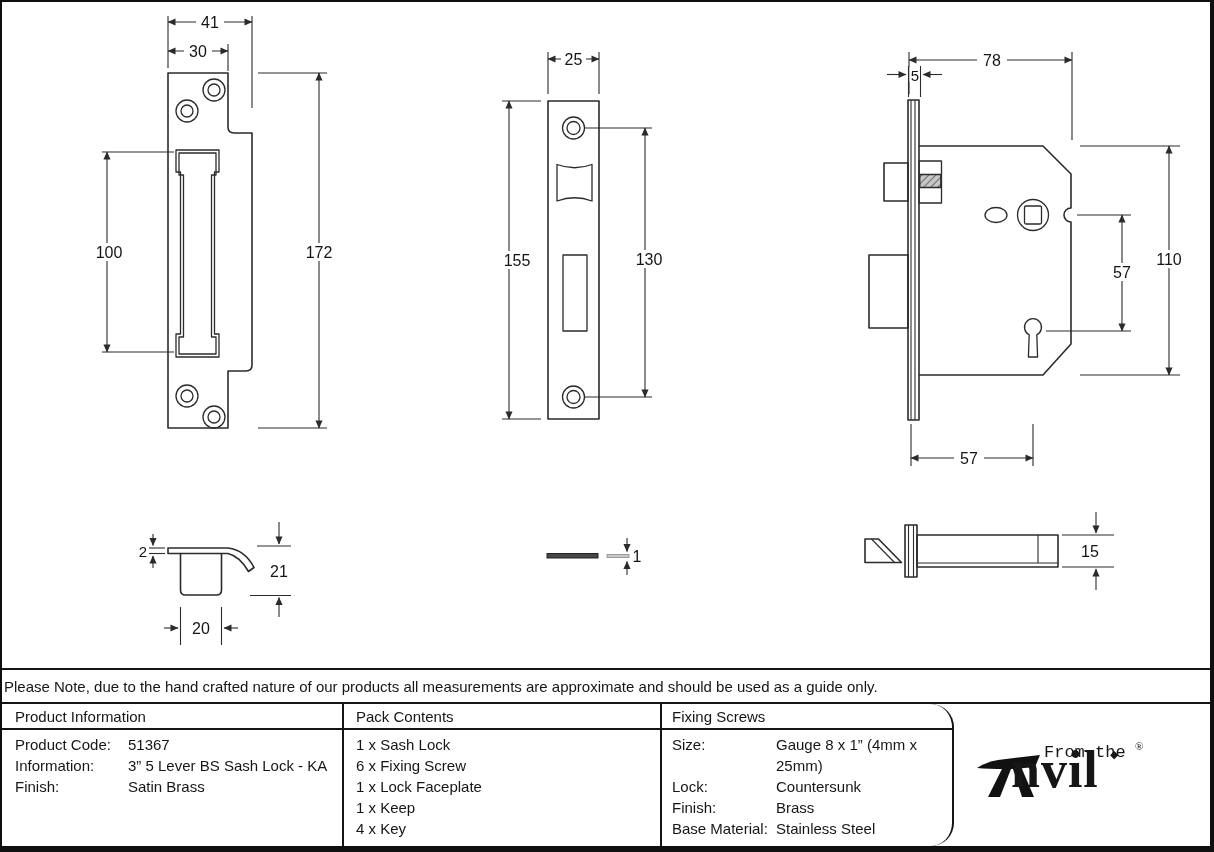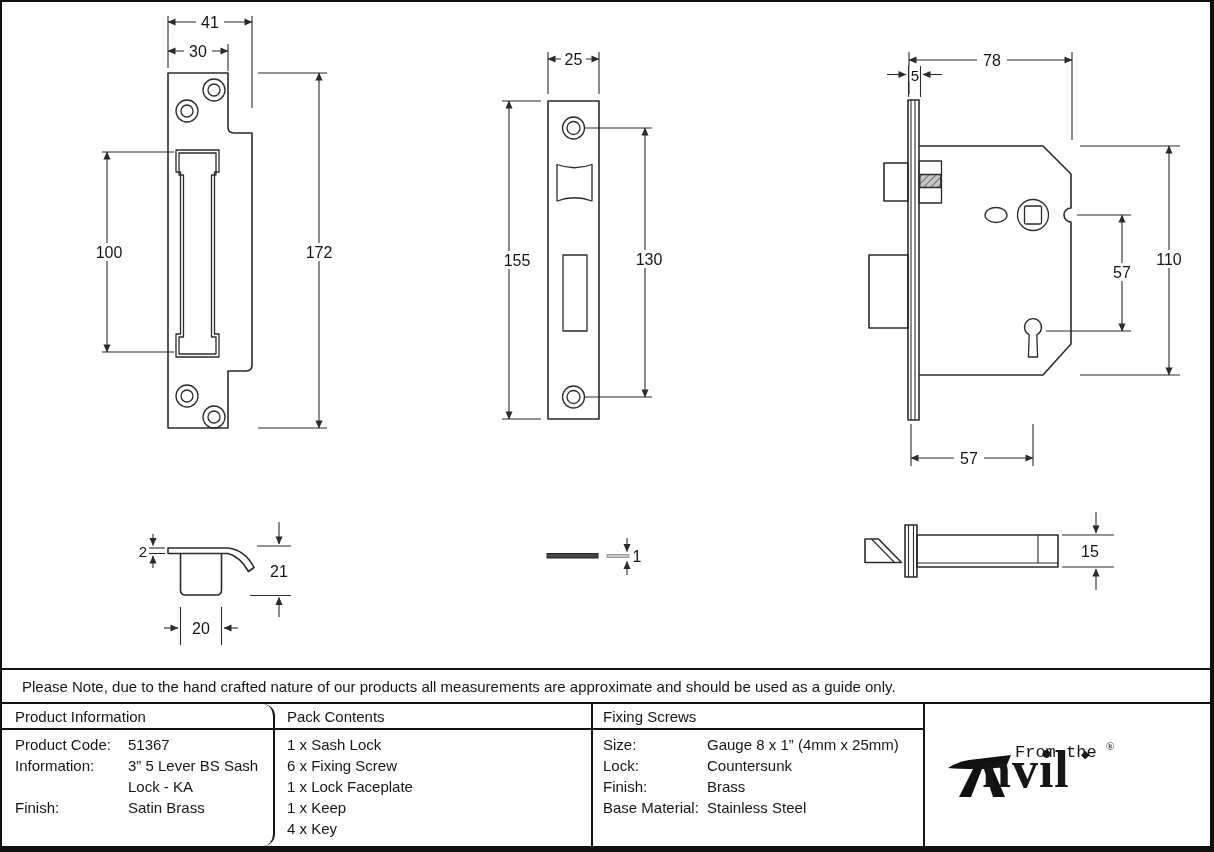--- a/index.html
+++ b/index.html
@@ -14,27 +14,27 @@
     text-anchor:middle; dominant-baseline:central;
   }
   svg text.lbl.sm { font-size:15px; }
   svg .o  { fill:none; stroke:#2b2b2b; stroke-width:1.6; stroke-linejoin:round; }
   svg .o2 { fill:none; stroke:#2b2b2b; stroke-width:1.3; stroke-linejoin:round; }
   svg .d  { fill:none; stroke:#2b2b2b; stroke-width:1.1; }
   svg .bg { fill:#ffffff; }
   .note-row {
     position:absolute; left:0; right:0; top:666px; height:36px; box-sizing:border-box;
     border-top:2px solid #141414; border-bottom:2px solid #141414;
-    display:flex; align-items:center; padding-left:20px; font-size:15px;
+    display:flex; align-items:center; padding-left:2px; font-size:15px;
   }
   .info-table { position:absolute; left:0; right:0; top:702px; bottom:0; display:flex; }
   .col { box-sizing:border-box; border-right:2px solid #141414; }
-  .col-product { width:273px;border-radius:12px; }
+  .col-product { width:342px; }
   .col-pack    { width:318px; }
-  .col-fixing  { width:332px; }
+  .col-fixing  { width:292px;border-radius:23px; }
   .col-logo    { flex:1; border-right:none; position:relative; }
   .col-header {
     height:26px; box-sizing:border-box; border-bottom:2px solid #141414;
     display:flex; align-items:center; font-size:15px;
   }
   .pad-a { padding-left:13px; } .pad-b { padding-left:12px; } .pad-c { padding-left:10px; }
   .col-body { font-size:15px; line-height:21px; padding-top:4px; }
   .kv { display:flex; }
   .kv .k { flex:0 0 auto; }
   .col-product .kv .k { width:113px; }

